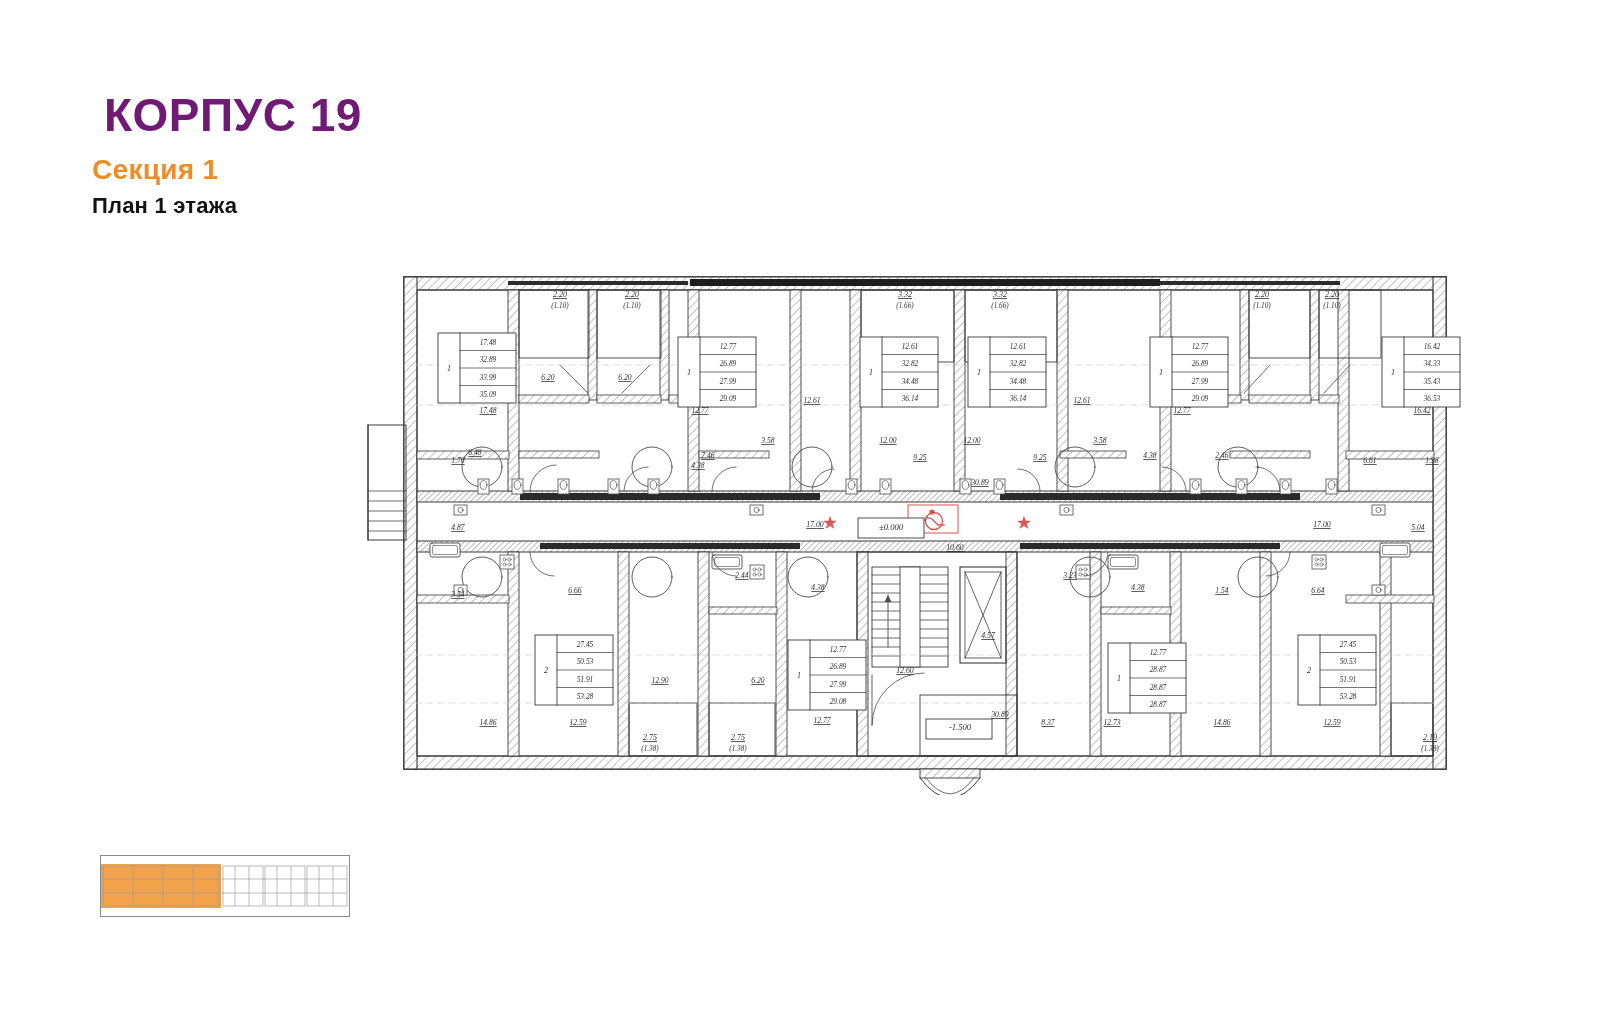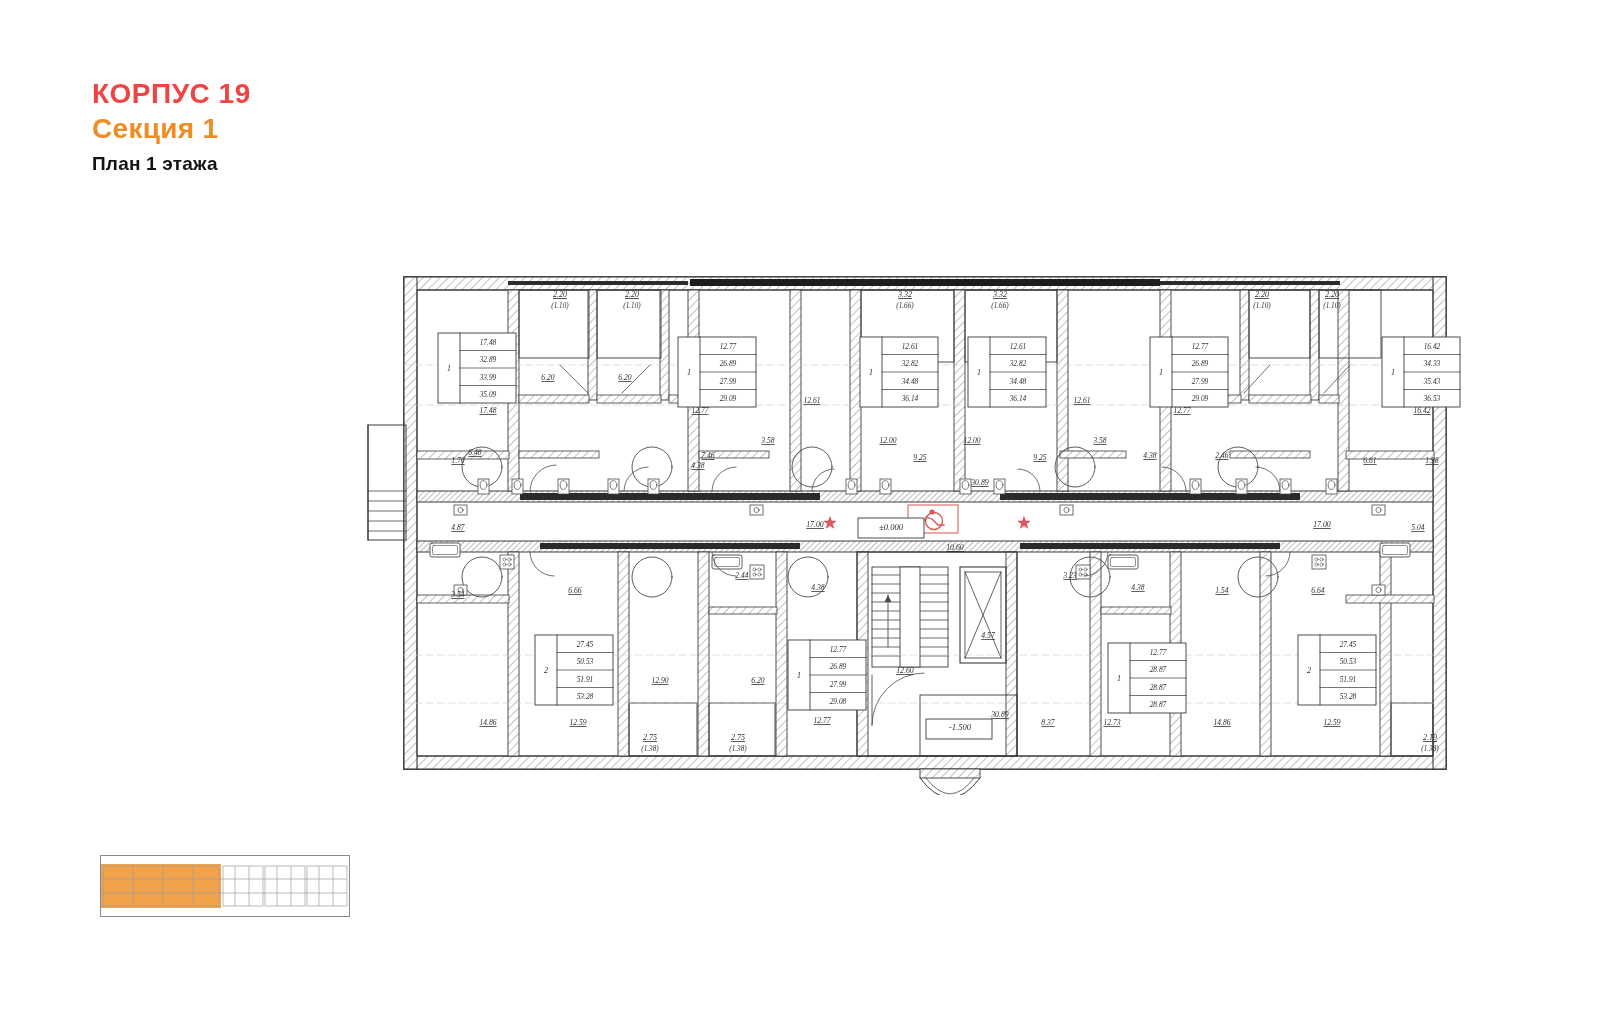--- a/index.html
+++ b/index.html
@@ -5,29 +5,29 @@
 <style>
   html,body{margin:0;padding:0;background:#ffffff;}
   body{
     width:1600px;height:1020px;position:relative;overflow:hidden;
     font-family:"Liberation Sans", sans-serif;
     color:#1a1a1a;
   }
   
   #title-block{position:absolute;left:92px;top:78px;}
   #building-title{
-    font-size:28px;font-weight:bold;letter-spacing:.5px;
-    color:#ef4444;line-height:1.12;margin:0;
+    font-size:46px;font-weight:bold;letter-spacing:.5px;
+    color:#701a75;line-height:1.12;margin:12px;
   }
   #section-title{
     font-size:28px;font-weight:bold;letter-spacing:.3px;
     color:#ef8c26;line-height:1.15;margin:4px 0 0 0;
   }
   #floor-title{
-    font-size:19px;font-weight:bold;letter-spacing:.2px;
+    font-size:22px;font-weight:bold;letter-spacing:.2px;
     color:#141414;line-height:1.15;margin:7px 0 0 0;
   }
   
   #plan-canvas{
     position:absolute;left:360px;top:255px;width:1130px;height:540px;
   }
   #plan-svg{display:block;width:1130px;height:540px;}
   
   #keymap{
     position:absolute;left:100px;top:855px;width:250px;height:62px;

